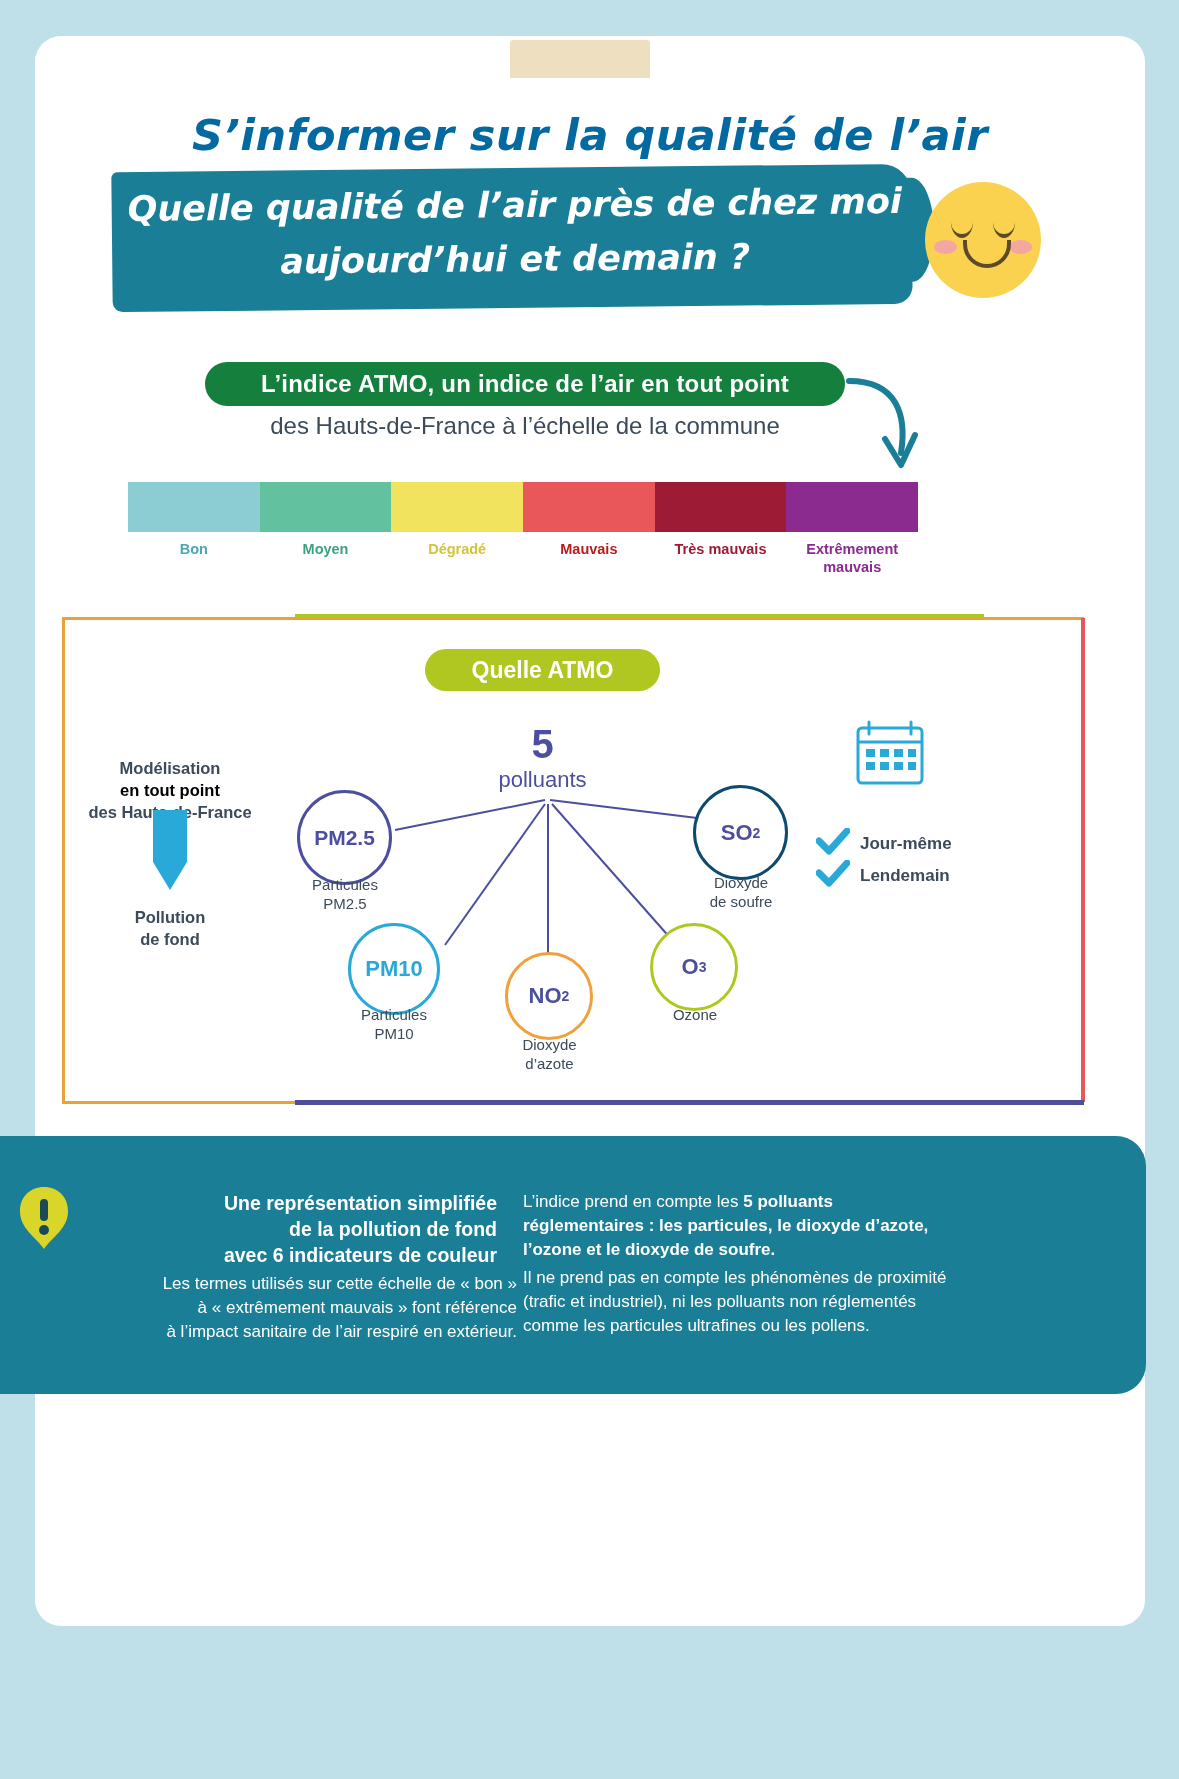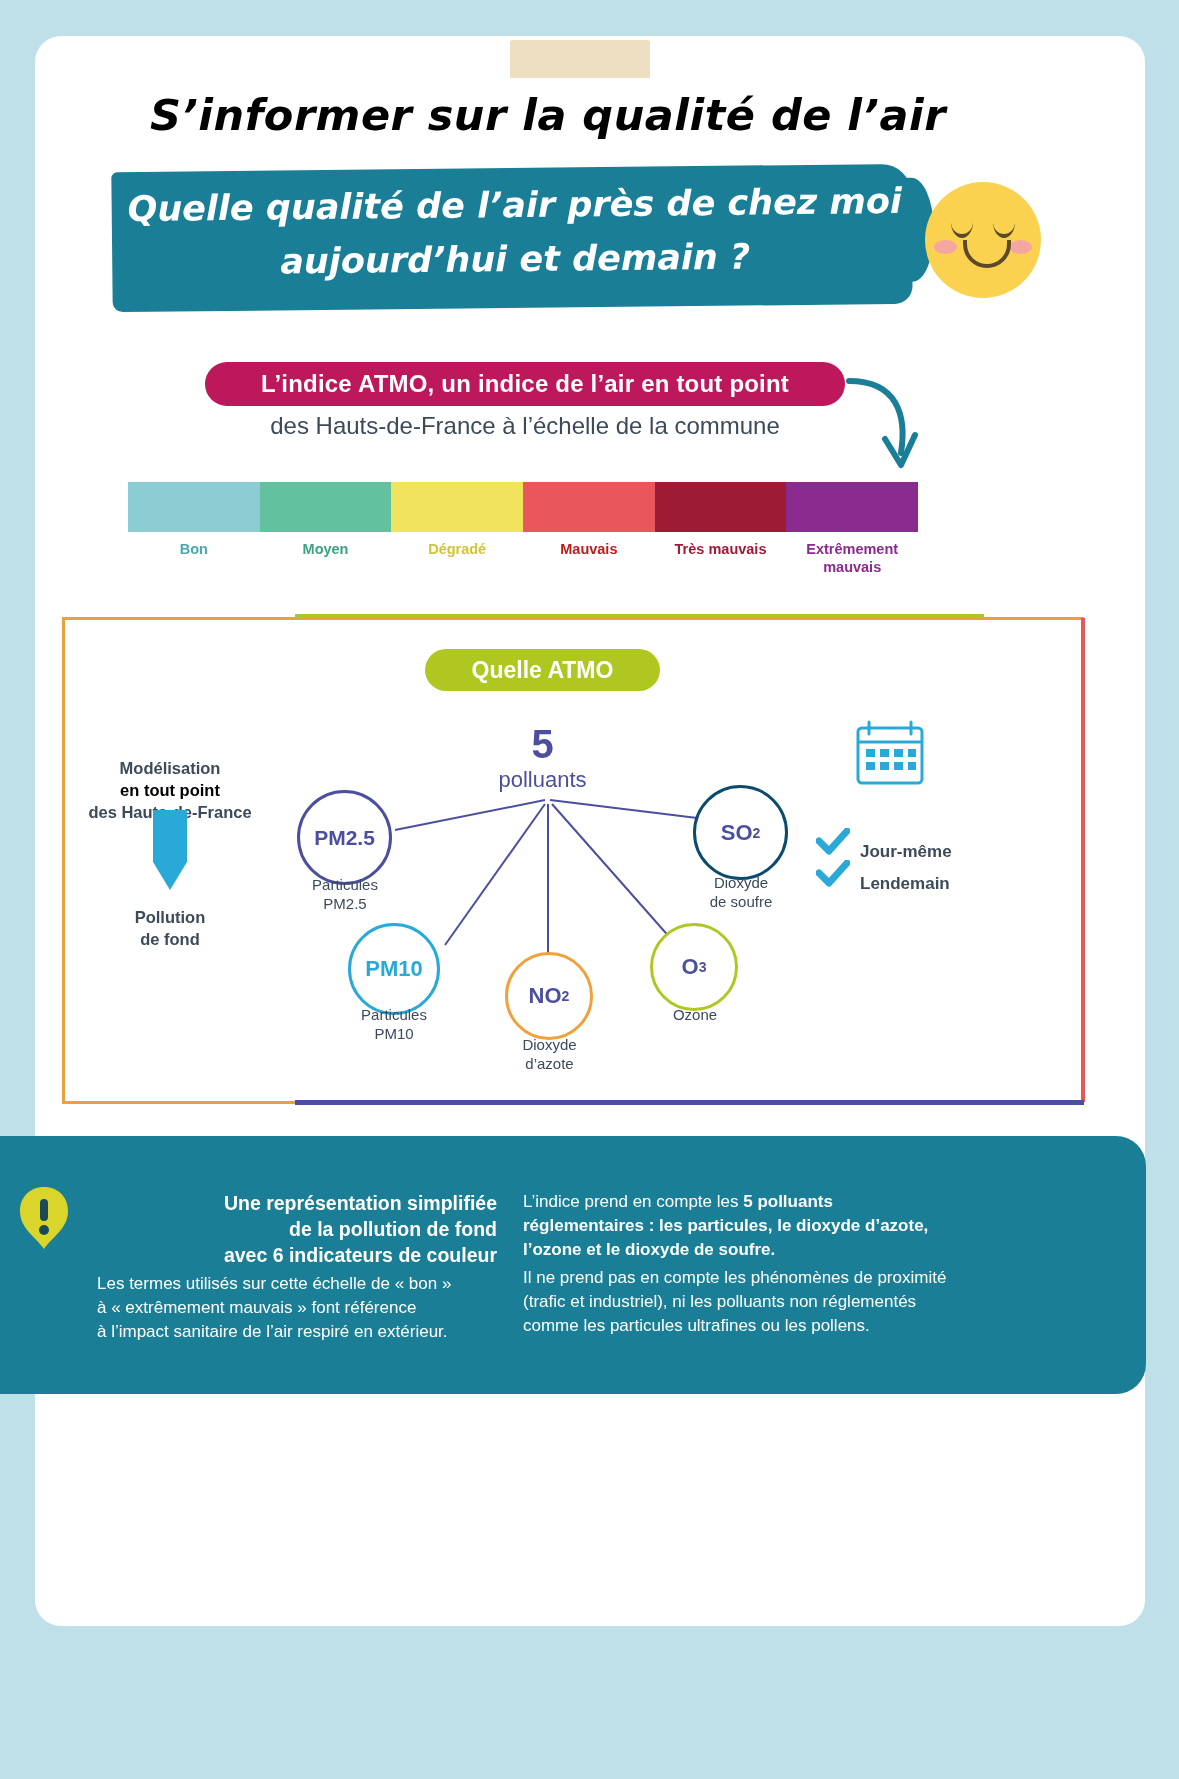--- a/index.html
+++ b/index.html
@@ -24,22 +24,22 @@
   }
   .title-brush{
     position:absolute;left:150px;top:78px;width:880px;height:82px;
     background:#ffffff;
   }
   .title-brush:before{
     content:"";position:absolute;left:-14px;top:6px;width:26px;height:70px;
     background:#ffffff;border-radius:50% 0 0 50%;
   }
   .title-main{
-    position:absolute;left:150px;top:80px;width:880px;height:70px;
-    text-align:left;color:#000000;
+    position:absolute;left:150px;top:100px;width:880px;height:70px;
+    text-align:center;color:#0369a1;
     font-family:"DejaVu Sans", sans-serif;
     font-size:43px;font-weight:bold;font-style:italic;letter-spacing:.5px;
     line-height:70px;
   }
   .teal-brush{
     position:absolute;left:112px;top:168px;width:800px;height:140px;
     background:#1a7f96;border-radius:6px 30px 18px 10px;
     transform:rotate(-0.6deg);
   }
   .teal-brush:after{
@@ -61,21 +61,21 @@
   .smiley .cheek{position:absolute;width:23px;height:14px;border-radius:50%;background:#f4a7a0;top:58px;}
   .smiley .cheek.l{left:9px;}
   .smiley .cheek.r{right:9px;}
   .smiley .eye{position:absolute;width:22px;height:12px;border-bottom:4px solid #5a4a2a;border-radius:50%/0 0 100% 100%;top:40px;}
   .smiley .eye.l{left:26px;}
   .smiley .eye.r{right:26px;}
   .smiley .mouth{position:absolute;left:38px;top:58px;width:40px;height:24px;border:4px solid #5a4a2a;border-top:none;border-radius:0 0 40px 40px;}
   
   .green-pill{
     position:absolute;left:205px;top:362px;width:640px;height:44px;
-    background:#be185d;border-radius:22px;
+    background:#15803d;border-radius:22px;
     color:#ffffff;font-size:24px;font-weight:bold;
     display:flex;align-items:center;justify-content:center;
     letter-spacing:.2px;
   }
   .green-sub{
     position:absolute;left:205px;top:412px;width:640px;text-align:center;
     color:#3c4a5a;font-size:24px;font-weight:normal;
   }
   .arrow-curve{
     position:absolute;left:845px;top:375px;width:80px;height:100px;
@@ -122,36 +122,36 @@
     color:#4b4f9e;
   }
   .five .num{font-size:40px;font-weight:bold;line-height:44px;}
   .five .lbl{font-size:22px;line-height:28px;}
   .pbubble{
     position:absolute;border-radius:50%;display:flex;align-items:center;justify-content:center;
     font-weight:bold;background:#ffffff;box-sizing:border-box;
   }
   .plabel{position:absolute;text-align:center;font-size:15px;color:#3c4a5a;line-height:19px;}
   .calendar{position:absolute;left:855px;top:720px;width:70px;height:66px;}
-  .checkrow{position:absolute;font-size:17px;font-weight:bold;color:#3c4a5a;margin-top:8px;}
+  .checkrow{position:absolute;font-size:17px;font-weight:bold;color:#3c4a5a;}
   
   .teal-panel{
     position:absolute;left:0;top:1136px;width:1146px;height:258px;
     background:#1a7f96;border-radius:0 30px 30px 0;
   }
   .bang{
     position:absolute;left:18px;top:1185px;width:52px;height:66px;
   }
   .bold-block{
     position:absolute;left:97px;top:1190px;width:400px;color:#ffffff;
     font-size:19.5px;font-weight:bold;line-height:26px;text-align:right;
   }
   .thin-block{
     position:absolute;left:97px;top:1272px;width:420px;color:#ffffff;
-    font-size:17px;line-height:24px;
+    font-size:17px;line-height:24px;text-align:right;
   }
   .right-block{
     position:absolute;left:523px;top:1190px;width:430px;color:#ffffff;
     font-size:17px;line-height:24px;
   }
   .right-block b{font-weight:bold;}
   
   .footer{
     position:absolute;left:0;top:1640px;width:1179px;height:139px;
   }

